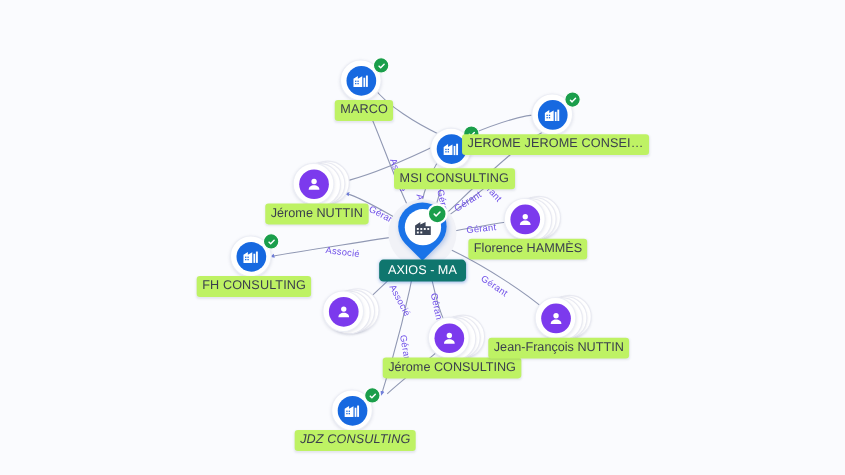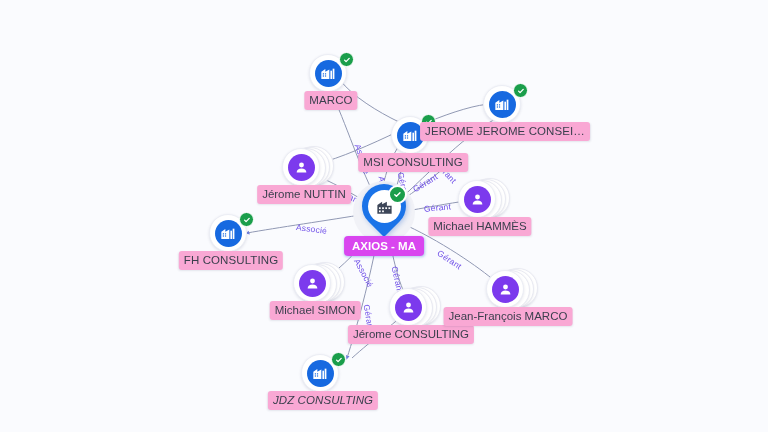--- a/index.html
+++ b/index.html
@@ -93,21 +93,21 @@
   }
   .badge svg { display: block; }
 
   
   .caption {
     position: absolute;
     top: 40px;
     left: 50%;
     transform: translateX(-50%);
     white-space: nowrap;
-    background: #f9a8d4;
+    background: #bef264;
     color: #3a3f4d;
     font-size: 11.5px;
     line-height: 15px;
     padding: 2px 5px;
     border-radius: 3px;
     box-shadow: 0 1px 2px rgba(40,50,90,.10);
   }
   .caption.company { font-size: 11.5px; letter-spacing: .1px; }
 
   
@@ -167,25 +167,25 @@
     align-items: center;
     justify-content: center;
     z-index: 5;
   }
   .center-caption {
     position: absolute;
     top: 52px;
     left: 50%;
     transform: translateX(-50%);
     white-space: nowrap;
-    background: #d946ef;
+    background: #0f766e;
     color: #ffffff;
     font-size: 11.5px;
     line-height: 16px;
-    font-weight: bold;
+    font-weight: normal;
     padding: 2px 8px;
     border-radius: 4px;
     box-shadow: 0 1px 3px rgba(26,90,200,.35);
   }
 
   
   .edge-label {
     position: absolute;
     color: #6f4fe8;
     font-size: 8.5px;
@@ -351,21 +351,21 @@
             </div>
           </div>
           <div class="badge">
             <svg width="8" height="8" viewBox="0 0 12 12">
               <path d="M2.4 6.2 L4.6 8.4 L9.3 3.6" fill="none" stroke="#ffffff" stroke-width="2" stroke-linecap="round" stroke-linejoin="round"></path>
             </svg>
           </div>
         </div>
         <div class="caption company">JDZ CONSULTING</div>
       </div>
-      <div class="node" style="left: 304px; top: 167px;">
+      <div class="node" style="left: 288px; top: 167px;">
         <div class="node-visual">
           <div class="stack s1"></div>
           <div class="stack s2"></div>
           <div class="stack s3"></div>
           <div class="disc">
             <div class="inner person">
               <svg width="15" height="15" viewBox="0 0 24 24">
                 <circle cx="12" cy="8" r="3.9" fill="#ffffff"></circle>
                 <path d="M4.2 20 C4.2 15.6 7.6 13.4 12 13.4 C16.4 13.4 19.8 15.6 19.8 20 z" fill="#ffffff"></path>
               </svg>
@@ -381,37 +381,36 @@
           <div class="stack s3"></div>
           <div class="disc">
             <div class="inner person">
               <svg width="15" height="15" viewBox="0 0 24 24">
                 <circle cx="12" cy="8" r="3.9" fill="#ffffff"></circle>
                 <path d="M4.2 20 C4.2 15.6 7.6 13.4 12 13.4 C16.4 13.4 19.8 15.6 19.8 20 z" fill="#ffffff"></path>
               </svg>
             </div>
           </div>
         </div>
-        <div class="caption person">Michael HAMMÈS</div>
+        <div class="caption person">Florence HAMMÈS</div>
       </div>
       <div class="node" style="left: 315px; top: 283px;">
         <div class="node-visual">
           <div class="stack s1"></div>
           <div class="stack s2"></div>
           <div class="stack s3"></div>
           <div class="disc">
             <div class="inner person">
               <svg width="15" height="15" viewBox="0 0 24 24">
                 <circle cx="12" cy="8" r="3.9" fill="#ffffff"></circle>
                 <path d="M4.2 20 C4.2 15.6 7.6 13.4 12 13.4 C16.4 13.4 19.8 15.6 19.8 20 z" fill="#ffffff"></path>
               </svg>
             </div>
           </div>
         </div>
-        <div class="caption person">Michael SIMON</div>
       </div>
       <div class="node" style="left: 411px; top: 307px;">
         <div class="node-visual">
           <div class="stack s1"></div>
           <div class="stack s2"></div>
           <div class="stack s3"></div>
           <div class="disc">
             <div class="inner person">
               <svg width="15" height="15" viewBox="0 0 24 24">
                 <circle cx="12" cy="8" r="3.9" fill="#ffffff"></circle>
@@ -429,21 +428,21 @@
           <div class="stack s3"></div>
           <div class="disc">
             <div class="inner person">
               <svg width="15" height="15" viewBox="0 0 24 24">
                 <circle cx="12" cy="8" r="3.9" fill="#ffffff"></circle>
                 <path d="M4.2 20 C4.2 15.6 7.6 13.4 12 13.4 C16.4 13.4 19.8 15.6 19.8 20 z" fill="#ffffff"></path>
               </svg>
             </div>
           </div>
         </div>
-        <div class="caption person">Jean-François MARCO</div>
+        <div class="caption person">Jean-François NUTTIN</div>
       </div>
     </div>
 
   <div id="center-node" style="left: 384px; top: 212px;">
     <div class="halo"></div>
     <div class="pin">
       <div class="pin-body"></div>
       <div class="pin-hole">
         <svg width="19" height="19" viewBox="0 0 24 24">
           <path d="M3 21 V10 l6-4 v3 l6-3 v5 h6 v10 z" fill="#3d4658"></path>

